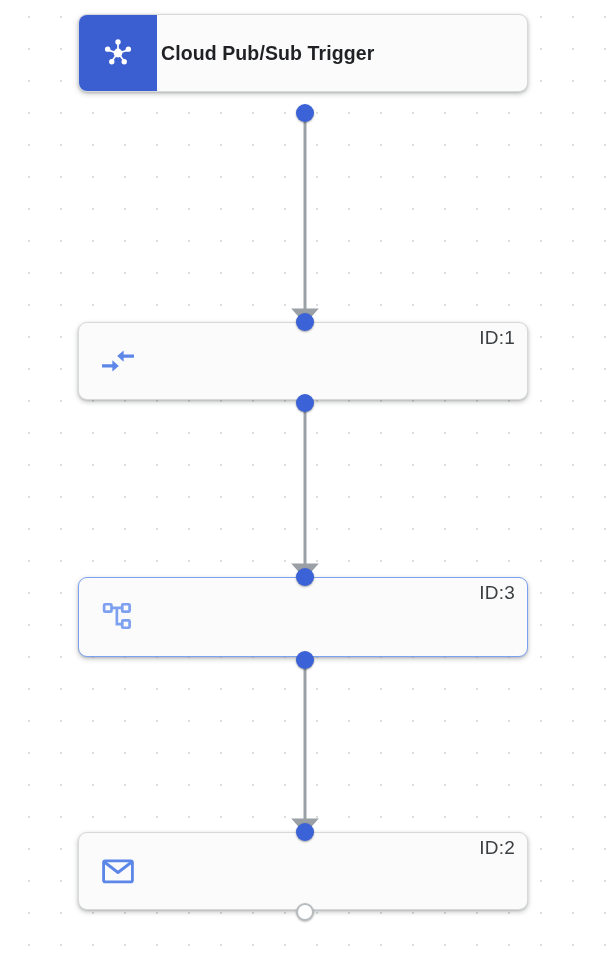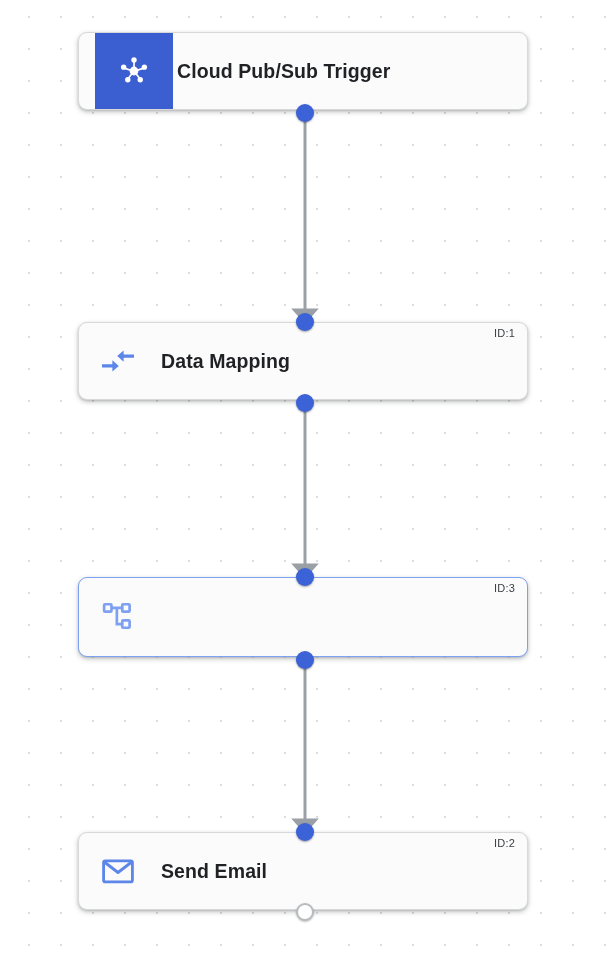--- a/index.html
+++ b/index.html
@@ -70,21 +70,21 @@
     font-weight: bold;
     color: #1f2124;
     letter-spacing: 0.1px;
     padding-left: 4px;
   }
 
   .node-id {
     position: absolute;
     top: 4px;
     right: 12px;
-    font-size: 11px;
+    font-size: 19px;
     font-weight: normal;
     color: #3c4043;
     letter-spacing: 0.2px;
   }
 
   
   .port {
     position: absolute;
     width: 18px;
     height: 18px;
@@ -118,21 +118,21 @@
       <line x1="305" y1="117" x2="305" y2="312" stroke="#9aa0a6" stroke-width="3" marker-end="url(#arrowhead)"></line>
     </g>
     <g>
       <line x1="305" y1="404" x2="305" y2="567" stroke="#9aa0a6" stroke-width="3" marker-end="url(#arrowhead)"></line>
     </g>
     <g>
       <line x1="305" y1="661" x2="305" y2="822" stroke="#9aa0a6" stroke-width="3" marker-end="url(#arrowhead)"></line>
     </g>
   </svg>
 
-  <div class="node" style="top:32px;height:78px;padding-left:16px;">
+  <div class="node" style="top:14px;height:78px;">
     <div class="node-iconcell filled">
       <svg width="34" height="34" viewBox="0 0 24 24" aria-hidden="true">
         <g fill="#ffffff">
           <circle cx="12" cy="12" r="3.1"></circle>
           <circle cx="12" cy="4.2" r="1.9"></circle>
           <circle cx="19.3" cy="9.3" r="1.9"></circle>
           <circle cx="16.4" cy="18.2" r="1.9"></circle>
           <circle cx="7.6" cy="18.2" r="1.9"></circle>
           <circle cx="4.7" cy="9.3" r="1.9"></circle>
           <path d="M11.4 5.2h1.2v5h-1.2zM13.6 11.1l4.6-1.5.4 1.1-4.6 1.5zM12.9 14.1l.95-.7 2.9 3.9-.95.7zM7.2 17.3l2.9-3.9.95.7-2.9 3.9zM5.4 10.7l.4-1.1 4.6 1.5-.4 1.1z"></path>
@@ -147,21 +147,20 @@
     <div class="node-iconcell">
       <svg width="36" height="30" viewBox="0 0 36 30" aria-hidden="true">
         <g fill="#5c86e8">
           <path d="M2 18.2h11.2v3.4H2z"></path>
           <path d="M12.4 14.3l6.4 5.6-6.4 5.6z"></path>
           <path d="M34 8.4H22.8v3.4H34z"></path>
           <path d="M23.6 4.5l-6.4 5.6 6.4 5.6z"></path>
         </g>
       </svg>
     </div>
-    <div class="node-label">Data Mapping</div>
     <div class="node-id">ID:1</div>
   </div>
   <div class="port filled" style="top:313px;"></div>
   <div class="port filled" style="top:394px;"></div>
 
   <div class="node selected" style="top:577px;height:80px;">
     <div class="node-iconcell">
       <svg width="36" height="34" viewBox="0 0 24 24" aria-hidden="true">
         <g fill="none" stroke="#7da1f0" stroke-width="1.9">
           <rect x="2.2" y="3.0" width="5.2" height="5.2" rx="0.7"></rect>
@@ -178,19 +177,18 @@
 
   <div class="node" style="top:832px;height:78px;">
     <div class="node-iconcell">
       <svg width="36" height="30" viewBox="0 0 24 20" aria-hidden="true">
         <g fill="none" stroke="#5c86e8" stroke-width="1.9" stroke-linejoin="round">
           <rect x="2.4" y="3.2" width="19.2" height="14.0" rx="1.1"></rect>
           <path d="M2.9 4.0l9.1 7.0 9.1-7.0"></path>
         </g>
       </svg>
     </div>
-    <div class="node-label">Send Email</div>
     <div class="node-id">ID:2</div>
   </div>
   <div class="port filled" style="top:823px;"></div>
   <div class="port hollow" style="top:903px;"></div>
 
 </div>
 
 </body></html>

